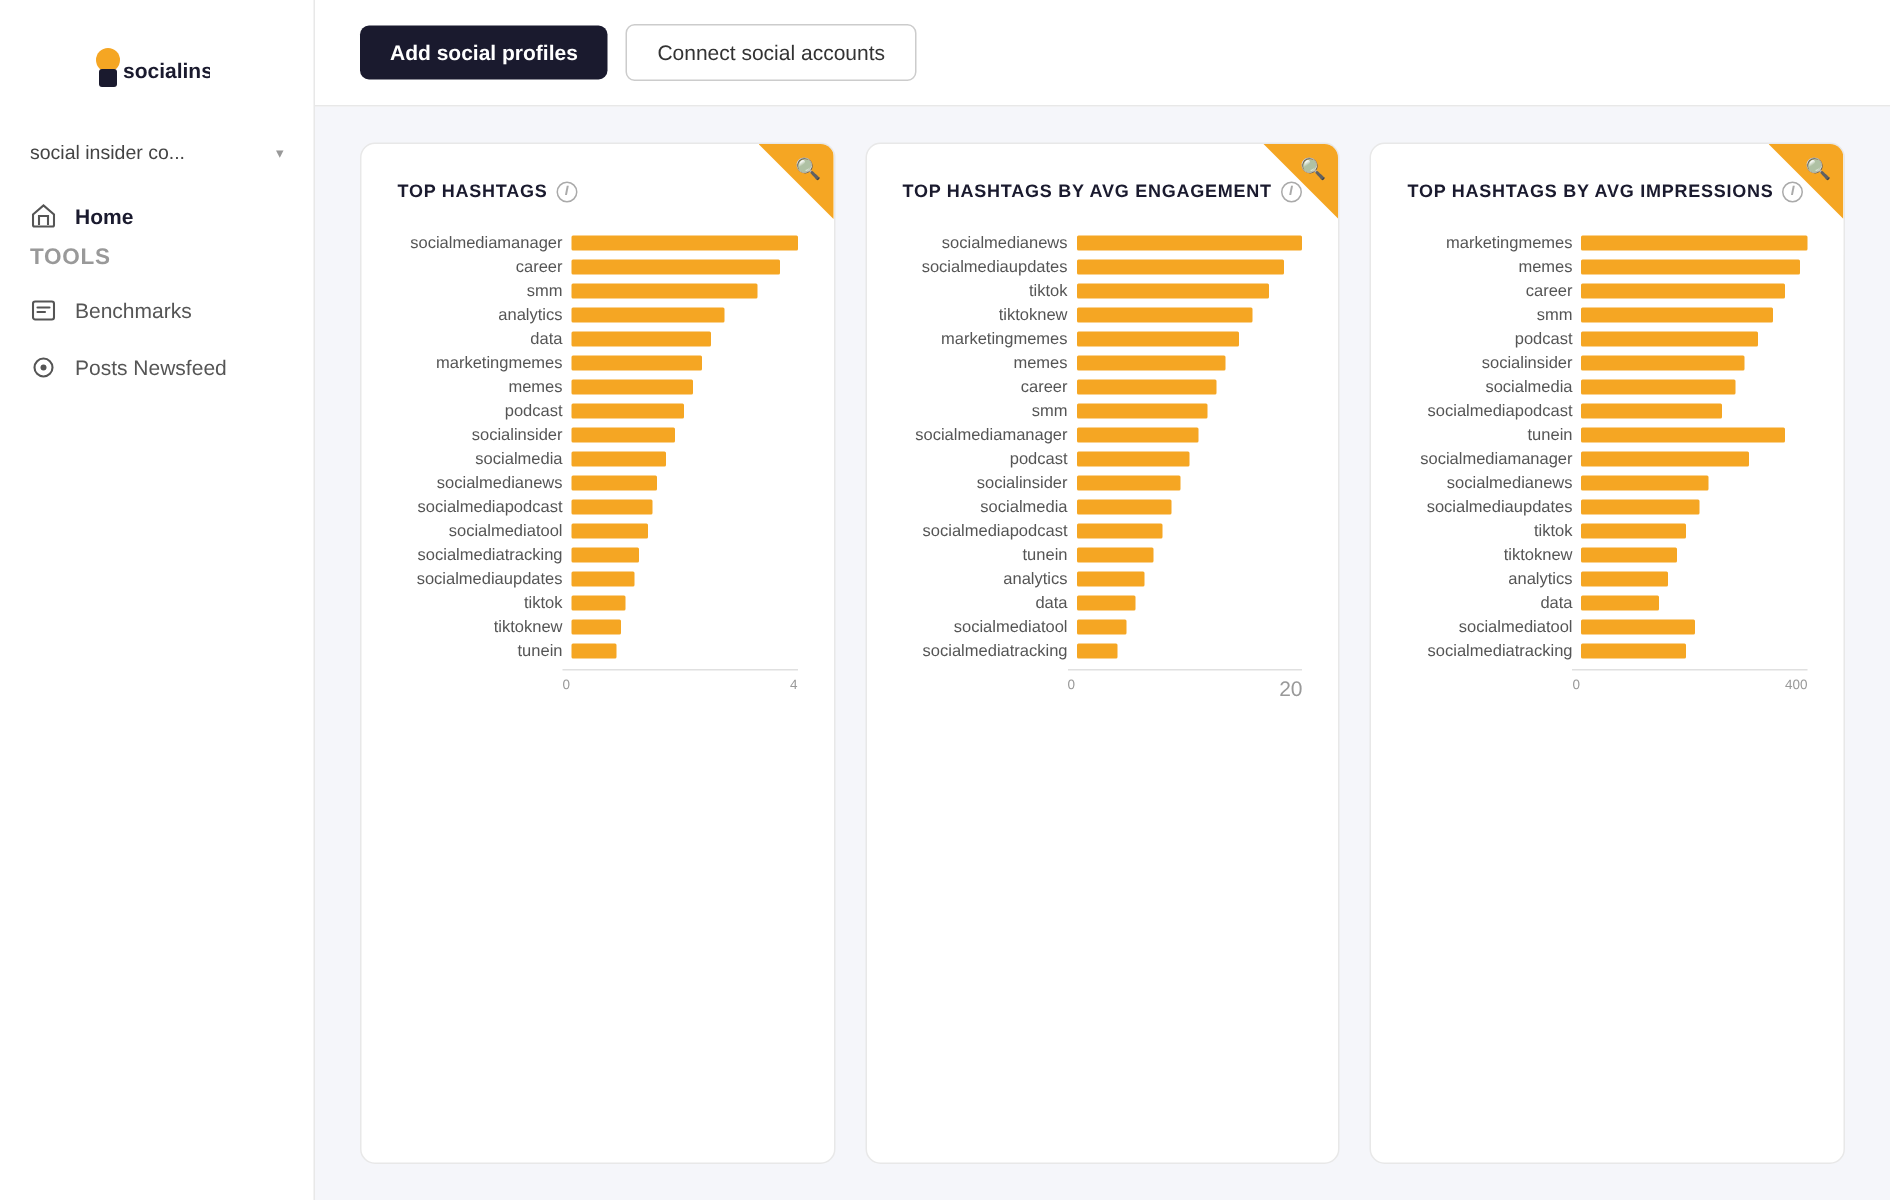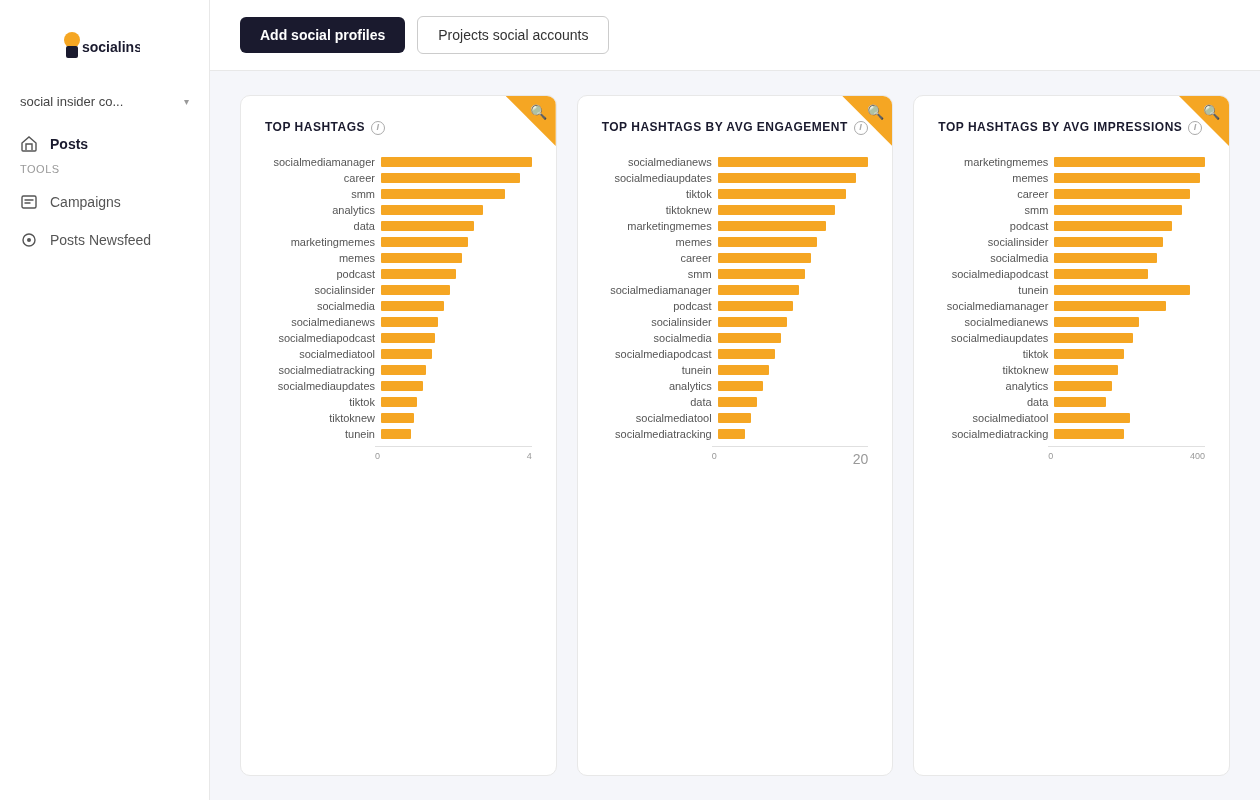--- a/index.html
+++ b/index.html
@@ -20,23 +20,23 @@
       display: flex;
       align-items: center;
     }
     .logo-img {
       display: flex;
       align-items: center;
       gap: 6px;
     }
 
     .sidebar-section-label {
-      font-size: 11px;
+      font-size: 15px;
       color: #999;
-      font-weight: 400;
+      font-weight: 700;
       letter-spacing: 0.5px;
       text-transform: uppercase;
       padding: 0 20px 8px 20px;
     }
 
     .sidebar-nav-item {
       display: flex;
       align-items: center;
       gap: 12px;
       padding: 10px 20px;
@@ -229,54 +229,54 @@
     <span class="chevron">▾</span>
   </div>
 
   <div class="sidebar-nav-item active">
     <span class="nav-icon">
       <svg width="16" height="16" viewBox="0 0 16 16" fill="none">
         <path d="M1 7L8 1l7 6v7a1 1 0 01-1 1H2a1 1 0 01-1-1V7z" stroke="#555" stroke-width="1.4" fill="none"></path>
         <path d="M5 14V8h6v6" stroke="#555" stroke-width="1.4" fill="none"></path>
       </svg>
     </span>
-    <span>Posts</span>
+    <span>Home</span>
   </div>
 
   <div class="sidebar-section-label">TOOLS</div>
 
 
   <div class="sidebar-nav-item">
     <span class="nav-icon">
       <svg width="16" height="16" viewBox="0 0 16 16" fill="none">
         <rect x="1" y="2" width="14" height="12" rx="1.5" stroke="#555" stroke-width="1.4" fill="none"></rect>
         <path d="M4 6h8M4 9h5" stroke="#555" stroke-width="1.4" stroke-linecap="round"></path>
       </svg>
     </span>
-    <span>Campaigns</span>
+    <span>Benchmarks</span>
   </div>
 
 
   <div class="sidebar-nav-item">
     <span class="nav-icon">
       <svg width="16" height="16" viewBox="0 0 16 16" fill="none">
         <circle cx="8" cy="8" r="6" stroke="#555" stroke-width="1.4" fill="none"></circle>
         <circle cx="8" cy="8" r="2" fill="#555"></circle>
       </svg>
     </span>
     <span>Posts Newsfeed</span>
   </div>
 
 </aside>
 
 <div class="main-content">
 
   <div class="top-bar">
     <button class="btn-primary">Add social profiles</button>
-    <button class="btn-secondary">Projects social accounts</button>
+    <button class="btn-secondary">Connect social accounts</button>
   </div>
 
   <div class="charts-area">
 
     <div class="chart-card">
       <div class="card-corner-icon"></div>
       <span class="card-search-icon">🔍</span>
       <div class="chart-title">
         <span>TOP HASHTAGS</span>
         <span class="info-icon">i</span>

